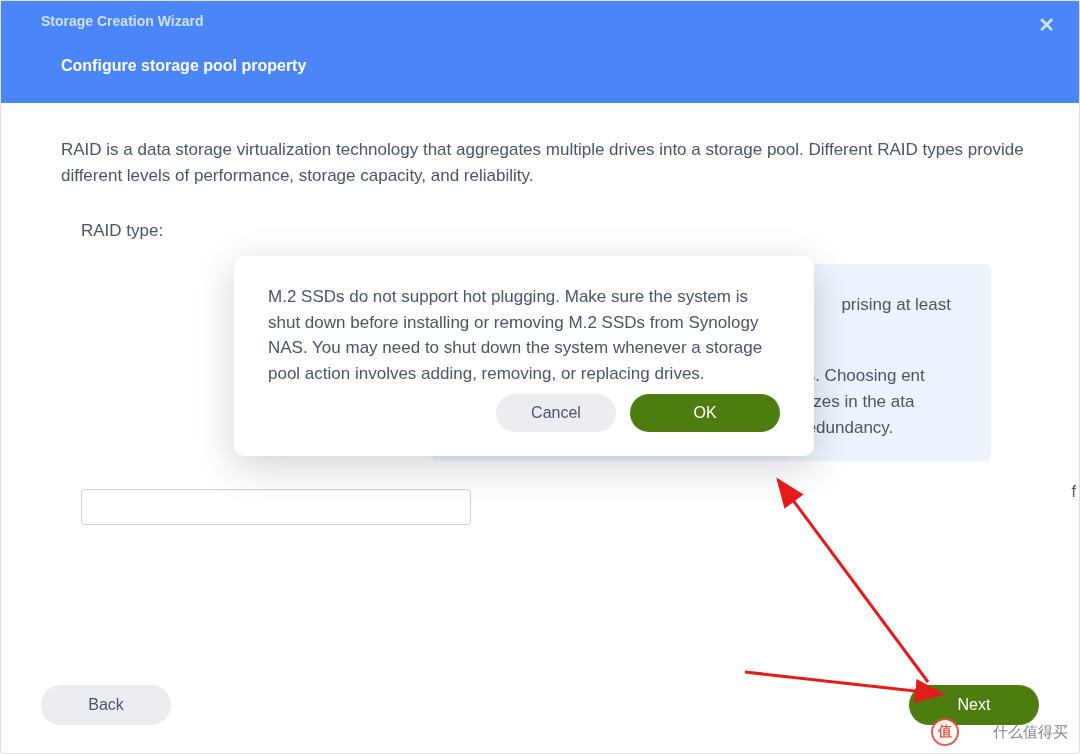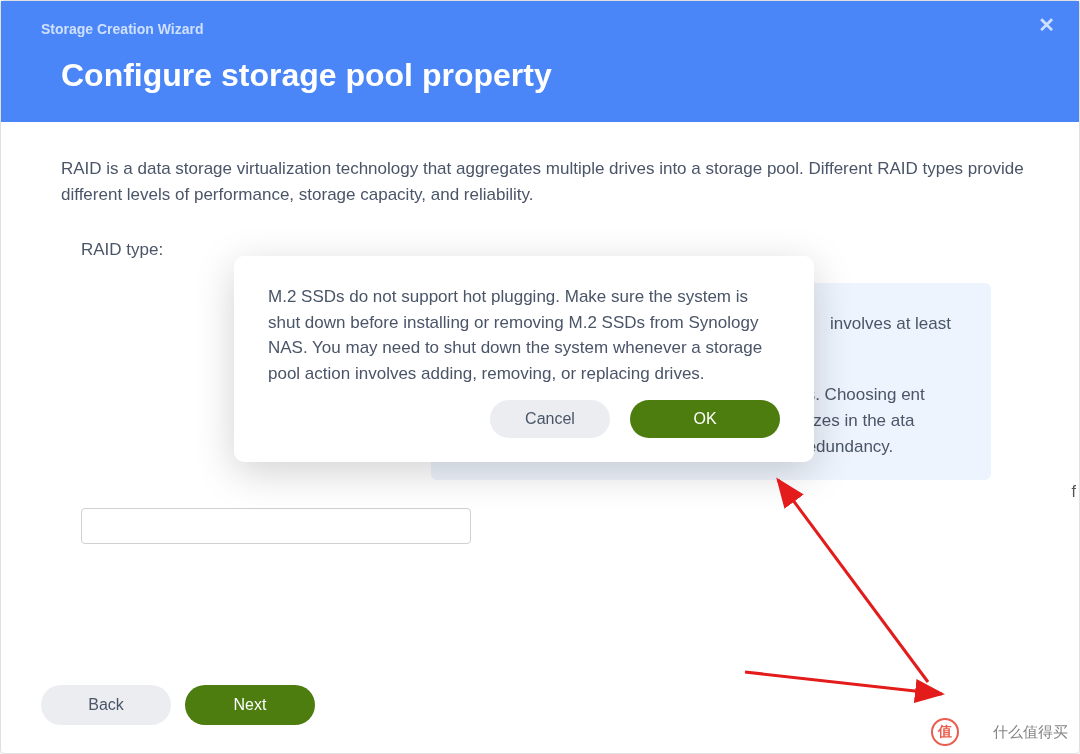--- a/index.html
+++ b/index.html
@@ -21,36 +21,36 @@
     flex-direction: column;
   }
   .header {
     background: #4a86f7;
     color: #fff;
     padding: 0;
   }
   .header-top {
     display: flex;
     justify-content: space-between;
-    align-items: flex-end;
+    align-items: flex-start;
     padding: 12px 24px 0 40px;
   }
   .wizard-label {
     font-size: 14px;
     font-weight: 600;
     color: #cfe0ff;
   }
   .close-x {
     color: #cfe0ff;
     font-size: 20px;
     font-weight: bold;
     cursor: pointer;
   }
   .header-title {
-    font-size: 32px;
+    font-size: 16px;
     font-weight: 700;
     padding: 20px 60px 28px 60px;
   }
   .content {
     flex: 1;
     padding: 34px 46px 0 60px;
     color: #4a5568;
     font-size: 17px;
     line-height: 1.55;
     position: relative;
@@ -82,21 +82,21 @@
   .desc-input {
     width: 390px;
     height: 36px;
     border: 1px solid #d0d0d0;
     border-radius: 4px;
     padding: 0 10px;
     font-size: 15px;
   }
   .footer {
     display: flex;
-    justify-content: flex-start;
+    justify-content: space-between;
     gap: 14px;
     padding: 20px 40px 28px 40px;
   }
   .btn {
     min-width: 130px;
     height: 40px;
     border-radius: 20px;
     border: none;
     font-size: 16px;
     cursor: pointer;
@@ -113,26 +113,26 @@
     background: #fff;
     border-radius: 10px;
     box-shadow: 0 10px 40px rgba(0,0,0,0.18);
     padding: 28px 34px 24px 34px;
     z-index: 10;
   }
   .modal-text {
     color: #4a5568;
     font-size: 17px;
     line-height: 1.5;
-    margin-bottom: 14px;
+    margin-bottom: 8px;
   }
   .modal-footer {
     display: flex;
     justify-content: flex-end;
-    gap: 20px;
+    gap: 14px;
   }
   .modal .btn { min-width: 120px; height: 38px; }
   .modal .btn-primary { min-width: 150px; }
 
   
   .arrow-svg {
     position: absolute;
     top: 0; left: 0;
     width: 1080px; height: 754px;
     pointer-events: none;
@@ -190,21 +190,21 @@
 
   <div class="content">
     <p class="intro-text">RAID is a data storage virtualization technology that aggregates multiple drives into a storage pool. Different RAID types provide different levels of performance, storage capacity, and reliability.</p>
 
     <div class="form-row">
       <div class="form-label">RAID type:</div>
     </div>
 
     <div class="info-box">
       <ul>
-        <li><span style="float:right">involves at least</span><span style="visibility:hidden">placeholder placeholder placeholder placeholder placeholder</span></li>
+        <li><span style="float:right">prising at least</span><span style="visibility:hidden">placeholder placeholder placeholder placeholder placeholder</span></li>
         <li><span style="float:right;text-align:left;width:150px">rs. Choosing ent sizes in the ata redundancy.</span><span style="visibility:hidden">placeholder placeholder placeholder placeholder placeholder placeholder</span></li>
       </ul>
     </div>
 
     <div class="form-row" style="margin-top:28px">
       <input class="desc-input" type="text" value="" style="">
     </div>
   </div>
 
   <div class="footer">

